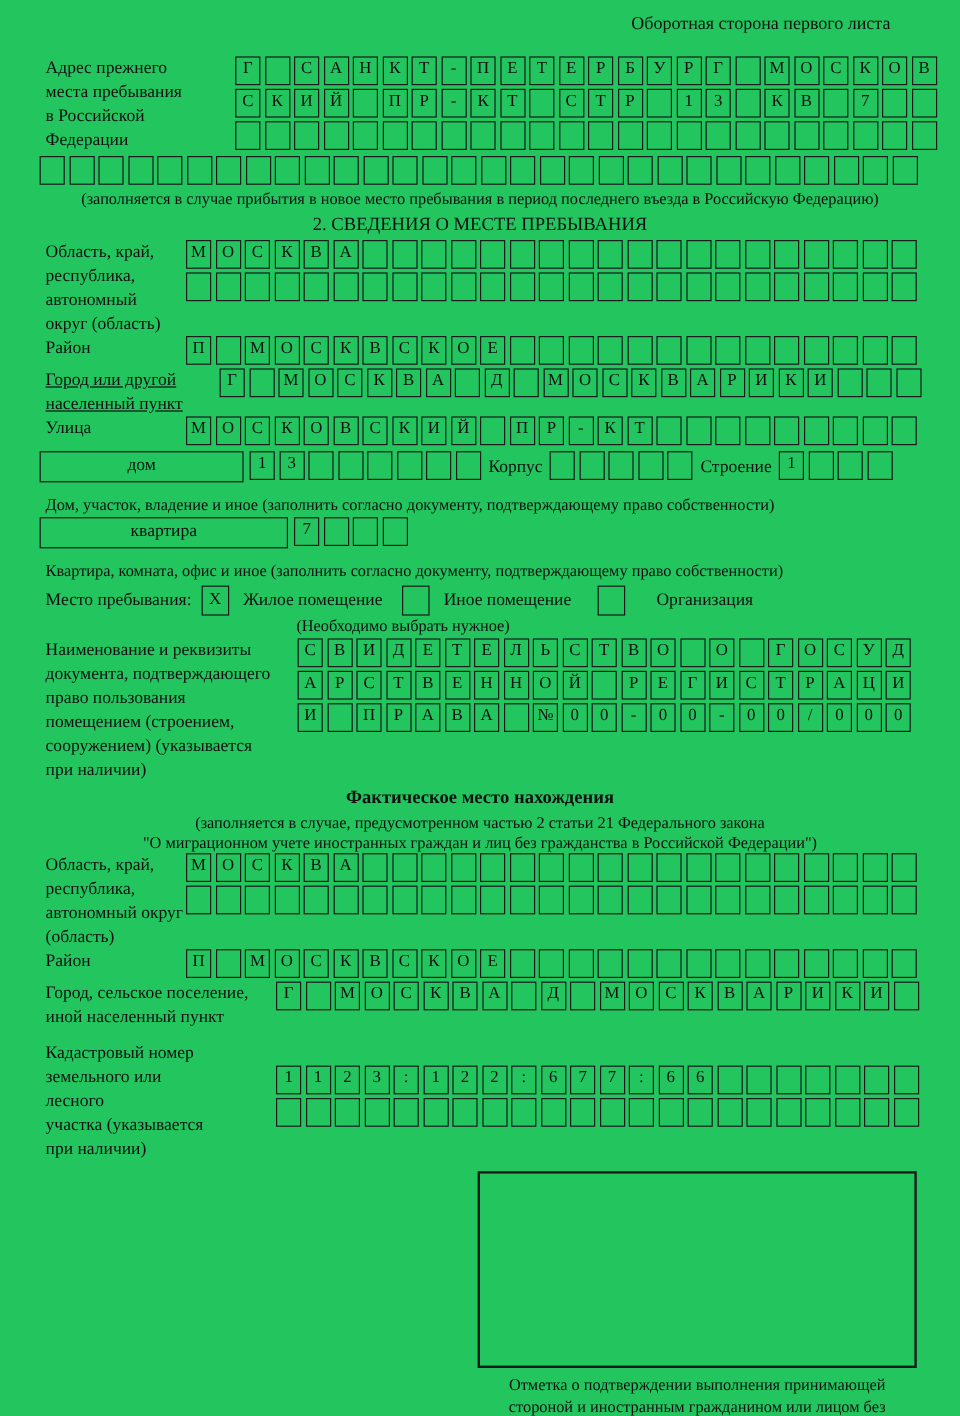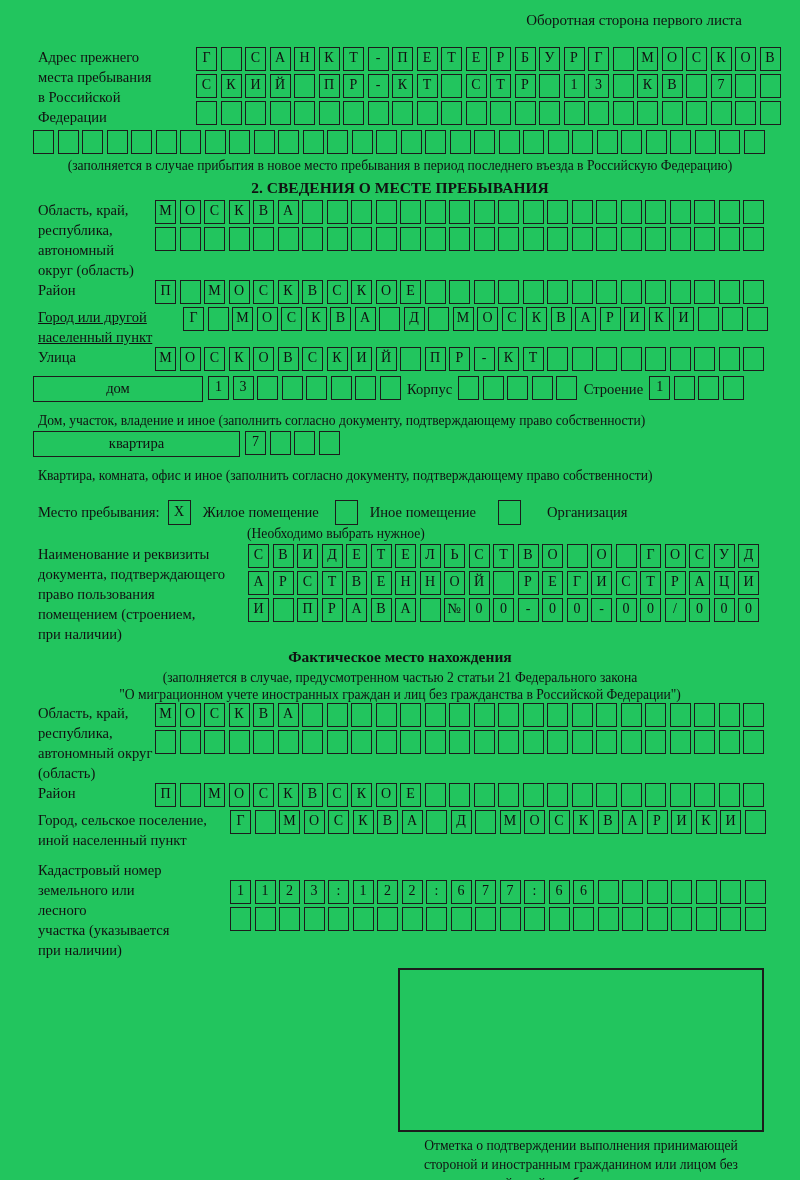--- a/index.html
+++ b/index.html
@@ -10,29 +10,29 @@
   .flabel{font-size:14.6px;line-height:20px;flex:none;}
   .lline{display:block;}
   .ml38{margin-left:38px;}
   .w142{width:142px;} .w117{width:117px;} .w145{width:145px;text-decoration:underline;} .w200{width:200px;} .w192{width:192px;}
   .cellrow{white-space:nowrap;height:24px;margin-bottom:3px;}
   .cell{display:inline-block;box-sizing:border-box;width:21px;height:24px;border:1.6px solid #1c1c1c;
         margin-right:3.5px;text-align:center;font-size:14px;line-height:20px;vertical-align:top;}
   .fullrow{margin-left:33px;margin-top:2px;}
   .note{font-size:13.6px;line-height:17px;}
   .center{text-align:center;}
-  .h2{margin-top:4px;margin-bottom:3px;text-align:center;font-weight:bold;font-size:15.5px;line-height:19px;}
+  .h2{margin-top:4px;margin-bottom:3px;text-align:center;font-weight:normal;font-size:15.5px;line-height:19px;}
   .sect{margin-top:18px;gap:16px;}
   .boxrow{display:flex;align-items:flex-start;margin-left:33px;margin-top:2px;height:26px;}
   .wbox{box-sizing:border-box;border:1.8px solid #1c1c1c;height:26px;text-align:center;
         font-size:14.6px;line-height:22px;flex:none;}
   .house-box{width:170px;margin-right:5px;}
   .apt-box{width:207px;margin-right:5px;}
   .inline-label{font-size:14.6px;line-height:26px;padding:0 6px 0 3px;flex:none;}
-  .stay{display:flex;margin-left:38px;margin-top:16px;height:25px;}
+  .stay{display:flex;margin-left:38px;margin-top:4px;height:25px;}
   .chk{display:inline-block;box-sizing:border-box;width:23px;height:25px;border:1.6px solid #1c1c1c;
        text-align:center;font-size:14px;line-height:21px;flex:none;}
   .stay .flabel{line-height:25px;}
   .gap8{margin-left:8px;} .gap12{margin-left:12px;} .gap16{margin-left:16px;} .gap22{margin-left:22px;} .gap26{margin-left:26px;}
   .choose{margin-left:247px;margin-bottom:2px;}
   .doc-grid{margin-left:10px;}
   .fact-title{margin-top:3px;margin-bottom:3px;text-align:center;font-weight:bold;font-size:15.5px;line-height:19px;}
   .kad-grid{margin-left:50px;padding-top:20px;}
   .city2-grid{margin-left:0;}
   .stamp{box-sizing:border-box;margin-left:398px;margin-top:8px;width:366px;height:164px;border:2px solid #1c1c1c;}
@@ -121,20 +121,21 @@
     <span class="flabel gap26">Организация</span>
   </div>
   <div class="note choose">(Необходимо выбрать нужное)</div>
 
   <div class="frow">
     <div class="flabel ml38 w200">
         <span class="lline">Наименование и реквизиты</span>
         <span class="lline">документа, подтверждающего</span>
         <span class="lline">право пользования</span>
         <span class="lline">помещением (строением,</span>
+        <span class="lline">сооружением) (указывается</span>
         <span class="lline">при наличии)</span>
       </div>
     <div class="doc-grid">
       <div class="cellrow"><span class="cell">С</span><span class="cell">В</span><span class="cell">И</span><span class="cell">Д</span><span class="cell">Е</span><span class="cell">Т</span><span class="cell">Е</span><span class="cell">Л</span><span class="cell">Ь</span><span class="cell">С</span><span class="cell">Т</span><span class="cell">В</span><span class="cell">О</span><span class="cell"></span><span class="cell">О</span><span class="cell"></span><span class="cell">Г</span><span class="cell">О</span><span class="cell">С</span><span class="cell">У</span><span class="cell">Д</span></div>
       <div class="cellrow"><span class="cell">А</span><span class="cell">Р</span><span class="cell">С</span><span class="cell">Т</span><span class="cell">В</span><span class="cell">Е</span><span class="cell">Н</span><span class="cell">Н</span><span class="cell">О</span><span class="cell">Й</span><span class="cell"></span><span class="cell">Р</span><span class="cell">Е</span><span class="cell">Г</span><span class="cell">И</span><span class="cell">С</span><span class="cell">Т</span><span class="cell">Р</span><span class="cell">А</span><span class="cell">Ц</span><span class="cell">И</span></div>
       <div class="cellrow"><span class="cell">И</span><span class="cell"></span><span class="cell">П</span><span class="cell">Р</span><span class="cell">А</span><span class="cell">В</span><span class="cell">А</span><span class="cell"></span><span class="cell">№</span><span class="cell">0</span><span class="cell">0</span><span class="cell">-</span><span class="cell">0</span><span class="cell">0</span><span class="cell">-</span><span class="cell">0</span><span class="cell">0</span><span class="cell">/</span><span class="cell">0</span><span class="cell">0</span><span class="cell">0</span></div>
     </div>
   </div>
 
   <div class="fact-title">Фактическое место нахождения</div>

